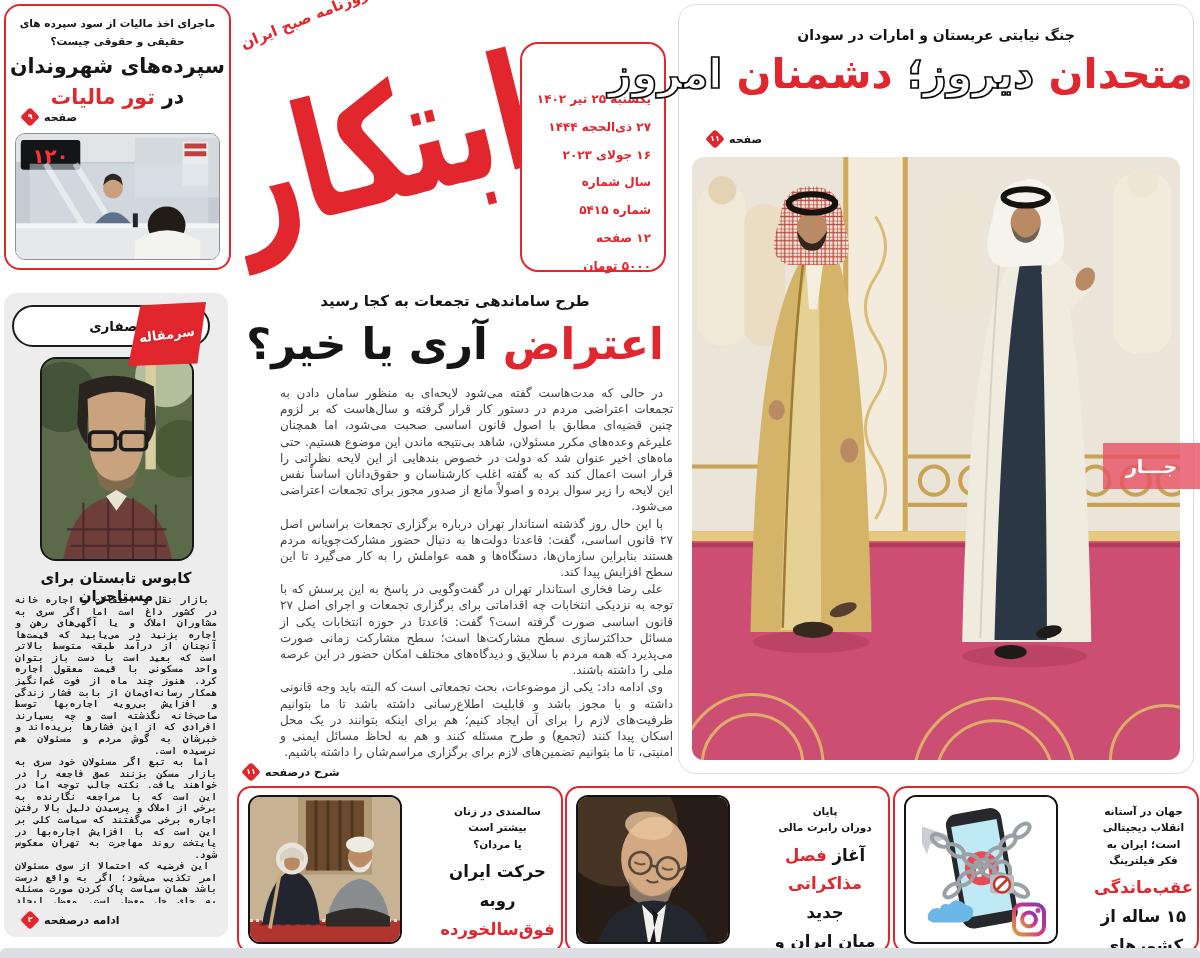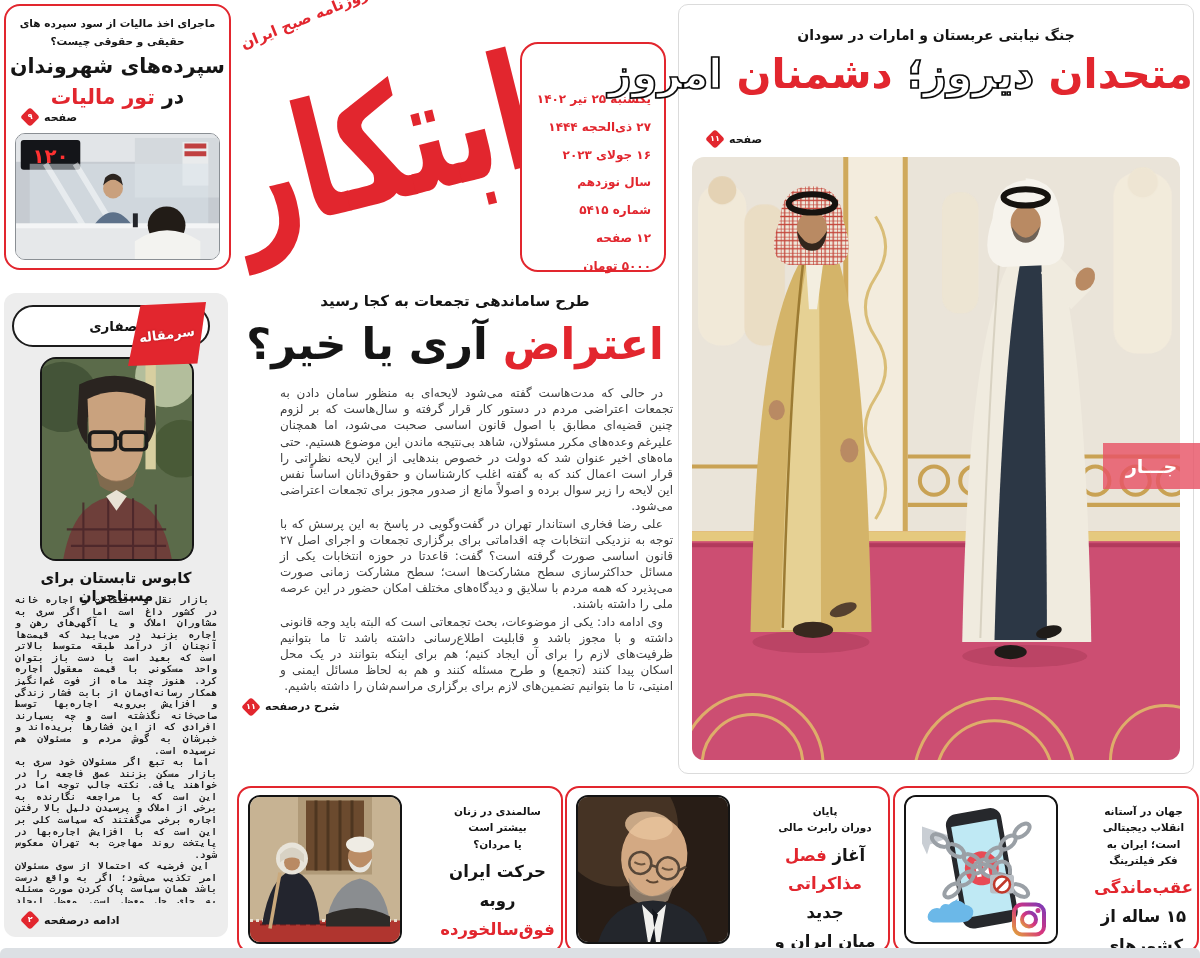--- a/index.html
+++ b/index.html
@@ -35,21 +35,21 @@
   
   .logo-slogan{left:238px;top:36px;font-size:15px;font-weight:bold;color:var(--red);
     transform:rotate(-22deg);transform-origin:left top;}
   .logo-name{left:222px;top:10px;width:318px;height:272px;display:flex;align-items:center;justify-content:center;
     font-size:116px;font-weight:bold;color:var(--red);transform:rotate(-14deg) scaleY(1.38);line-height:1;}
   .date-card{left:520px;top:42px;width:142px;height:226px;border:2.5px solid var(--red);border-radius:18px;background:#fff;}
   .date-card .lines{position:absolute;right:13px;top:10px;text-align:right;margin-top:32px;}
   .date-card .lines div{font-size:12px;font-weight:bold;color:var(--red);line-height:2.32;white-space:nowrap;}
 
   
-  .sudan-card{left:678px;top:4px;width:514px;height:768px;border:1px solid #dbdbdb;border-radius:10px;background:#fff;}
+  .sudan-card{left:678px;top:4px;width:514px;height:768px;border:1px solid #dbdbdb;border-radius:18px;background:#fff;}
   .sudan-kicker{position:absolute;left:0;right:0;top:22px;text-align:center;font-size:14px;font-weight:bold;}
   .sudan-h{position:absolute;left:0;right:0;top:46px;text-align:center;font-size:41px;font-weight:900;line-height:1.15;
     letter-spacing:-0.5px;white-space:nowrap;}
   .outline{color:#ffffff;-webkit-text-stroke:1.7px #0c0c0c;text-shadow:0 0 1px #000;}
   .sudan-page{left:22px;top:127px;}
   .sudan-photo{left:13px;right:13px;top:152px;bottom:13px;border-radius:12px;overflow:hidden;}
   .sudan-photo svg{display:block;width:100%;height:100%;}
   .watermark{left:1103px;top:443px;width:97px;height:46px;background:rgba(232,84,102,.82);
     display:flex;align-items:center;justify-content:center;color:#fff;font-size:19px;font-weight:bold;z-index:6;}
 
@@ -130,21 +130,21 @@
 </div>
 
 <div class="abs logo-slogan">روزنامه صبح ایران</div>
 <div class="abs logo-name">ابتکار</div>
 
 <div class="abs date-card">
   <div class="lines rtl">
     <div>یکشنبه ۲۵ تیر ۱۴۰۲</div>
     <div>۲۷ ذی‌الحجه ۱۴۴۴</div>
     <div>۱۶ جولای ۲۰۲۳</div>
-    <div>سال نوزدهم</div>
+    <div>سال شماره</div>
     <div>شماره ۵۴۱۵</div>
     <div>۱۲ صفحه</div>
     <div>۵۰۰۰ تومان</div>
   </div>
 </div>
 
 <div class="abs sudan-card">
   <div class="sudan-kicker rtl">جنگ نیابتی عربستان و امارات در سودان</div>
   <div class="sudan-h rtl">
     <span class="red">متحدان</span>
@@ -236,20 +236,21 @@
 <div class="abs watermark">جـــار</div>
 
 <div class="abs lead rtl">
   <div class="lead-kicker">طرح ساماندهی تجمعات به کجا رسید</div>
   <div class="lead-h">
     <span class="red">اعتراض</span>
     <span>آری یا خیر؟</span>
   </div>
   <div class="lead-body">
     <p>در حالی که مدت‌هاست گفته می‌شود لایحه‌ای به منظور سامان دادن به تجمعات اعتراضی مردم در دستور کار قرار گرفته و سال‌هاست که بر لزوم چنین قضیه‌ای مطابق با اصول قانون اساسی صحبت می‌شود، اما همچنان علیرغم وعده‌های مکرر مسئولان، شاهد بی‌نتیجه ماندن این موضوع هستیم. حتی ماه‌های اخیر عنوان شد که دولت در خصوص بندهایی از این لایحه نظراتی را قرار است اعمال کند که به گفته اغلب کارشناسان و حقوق‌دانان اساساً نفس این لایحه را زیر سوال برده و اصولاً مانع از صدور مجوز برای تجمعات اعتراضی می‌شود.</p>
+    <p>با این حال روز گذشته استاندار تهران درباره برگزاری تجمعات براساس اصل ۲۷ قانون اساسی، گفت: قاعدتا دولت‌ها به دنبال حضور مشارکت‌جویانه مردم هستند بنابراین سازمان‌ها، دستگاه‌ها و همه عواملش را به کار می‌گیرد تا این سطح افزایش پیدا کند.</p>
     <p>علی رضا فخاری استاندار تهران در گفت‌وگویی در پاسخ به این پرسش که با توجه به نزدیکی انتخابات چه اقداماتی برای برگزاری تجمعات و اجرای اصل ۲۷ قانون اساسی صورت گرفته است؟ گفت: قاعدتا در حوزه انتخابات یکی از مسائل حداکثرسازی سطح مشارکت‌ها است؛ سطح مشارکت زمانی صورت می‌پذیرد که همه مردم با سلایق و دیدگاه‌های مختلف امکان حضور در این عرصه ملی را داشته باشند.</p>
     <p>وی ادامه داد: یکی از موضوعات، بحث تجمعاتی است که البته باید وجه قانونی داشته و با مجوز باشد و قابلیت اطلاع‌رسانی داشته باشد تا ما بتوانیم ظرفیت‌های لازم را برای آن ایجاد کنیم؛ هم برای اینکه بتوانند در یک محل اسکان پیدا کنند (تجمع) و طرح مسئله کنند و هم به لحاظ مسائل ایمنی و امنیتی، تا ما بتوانیم تضمین‌های لازم برای برگزاری مراسم‌شان را داشته باشیم.</p>
   </div>
   <div class="lead-more">
     <span class="pref">
       <span>شرح درصفحه</span>
       <span class="pdiamond">
           <span>۱۱</span>
         </span>
     </span>

